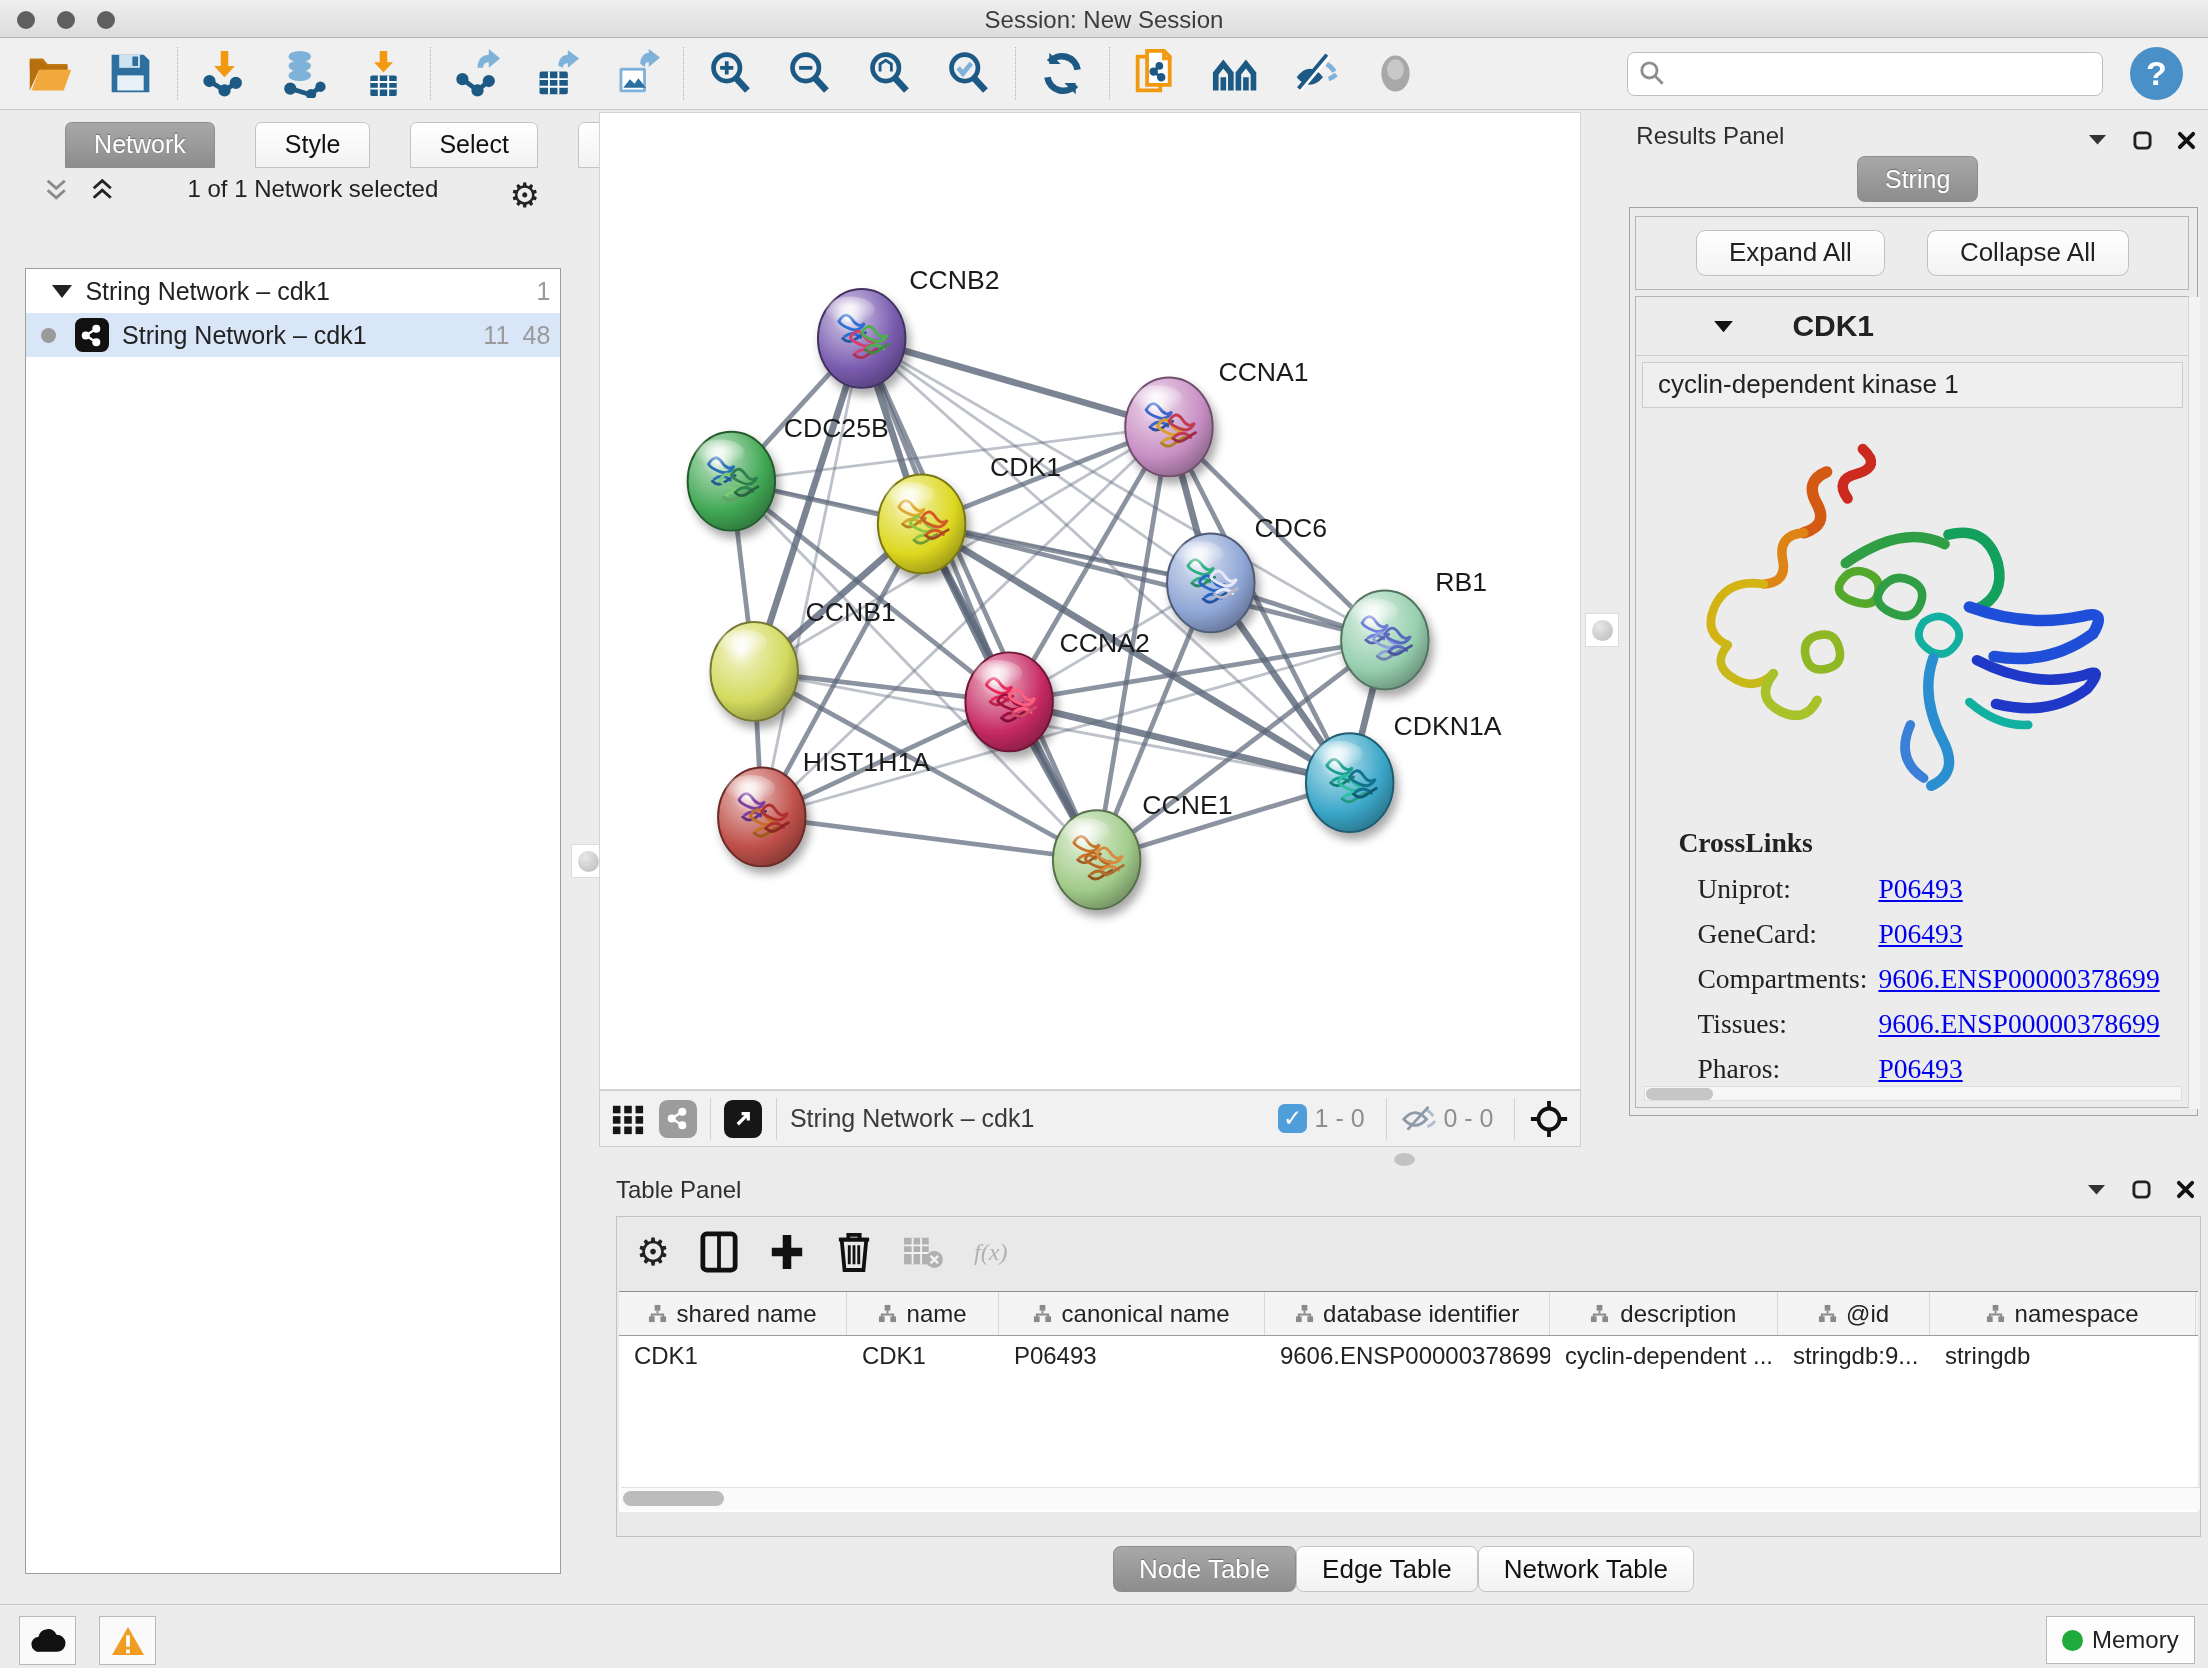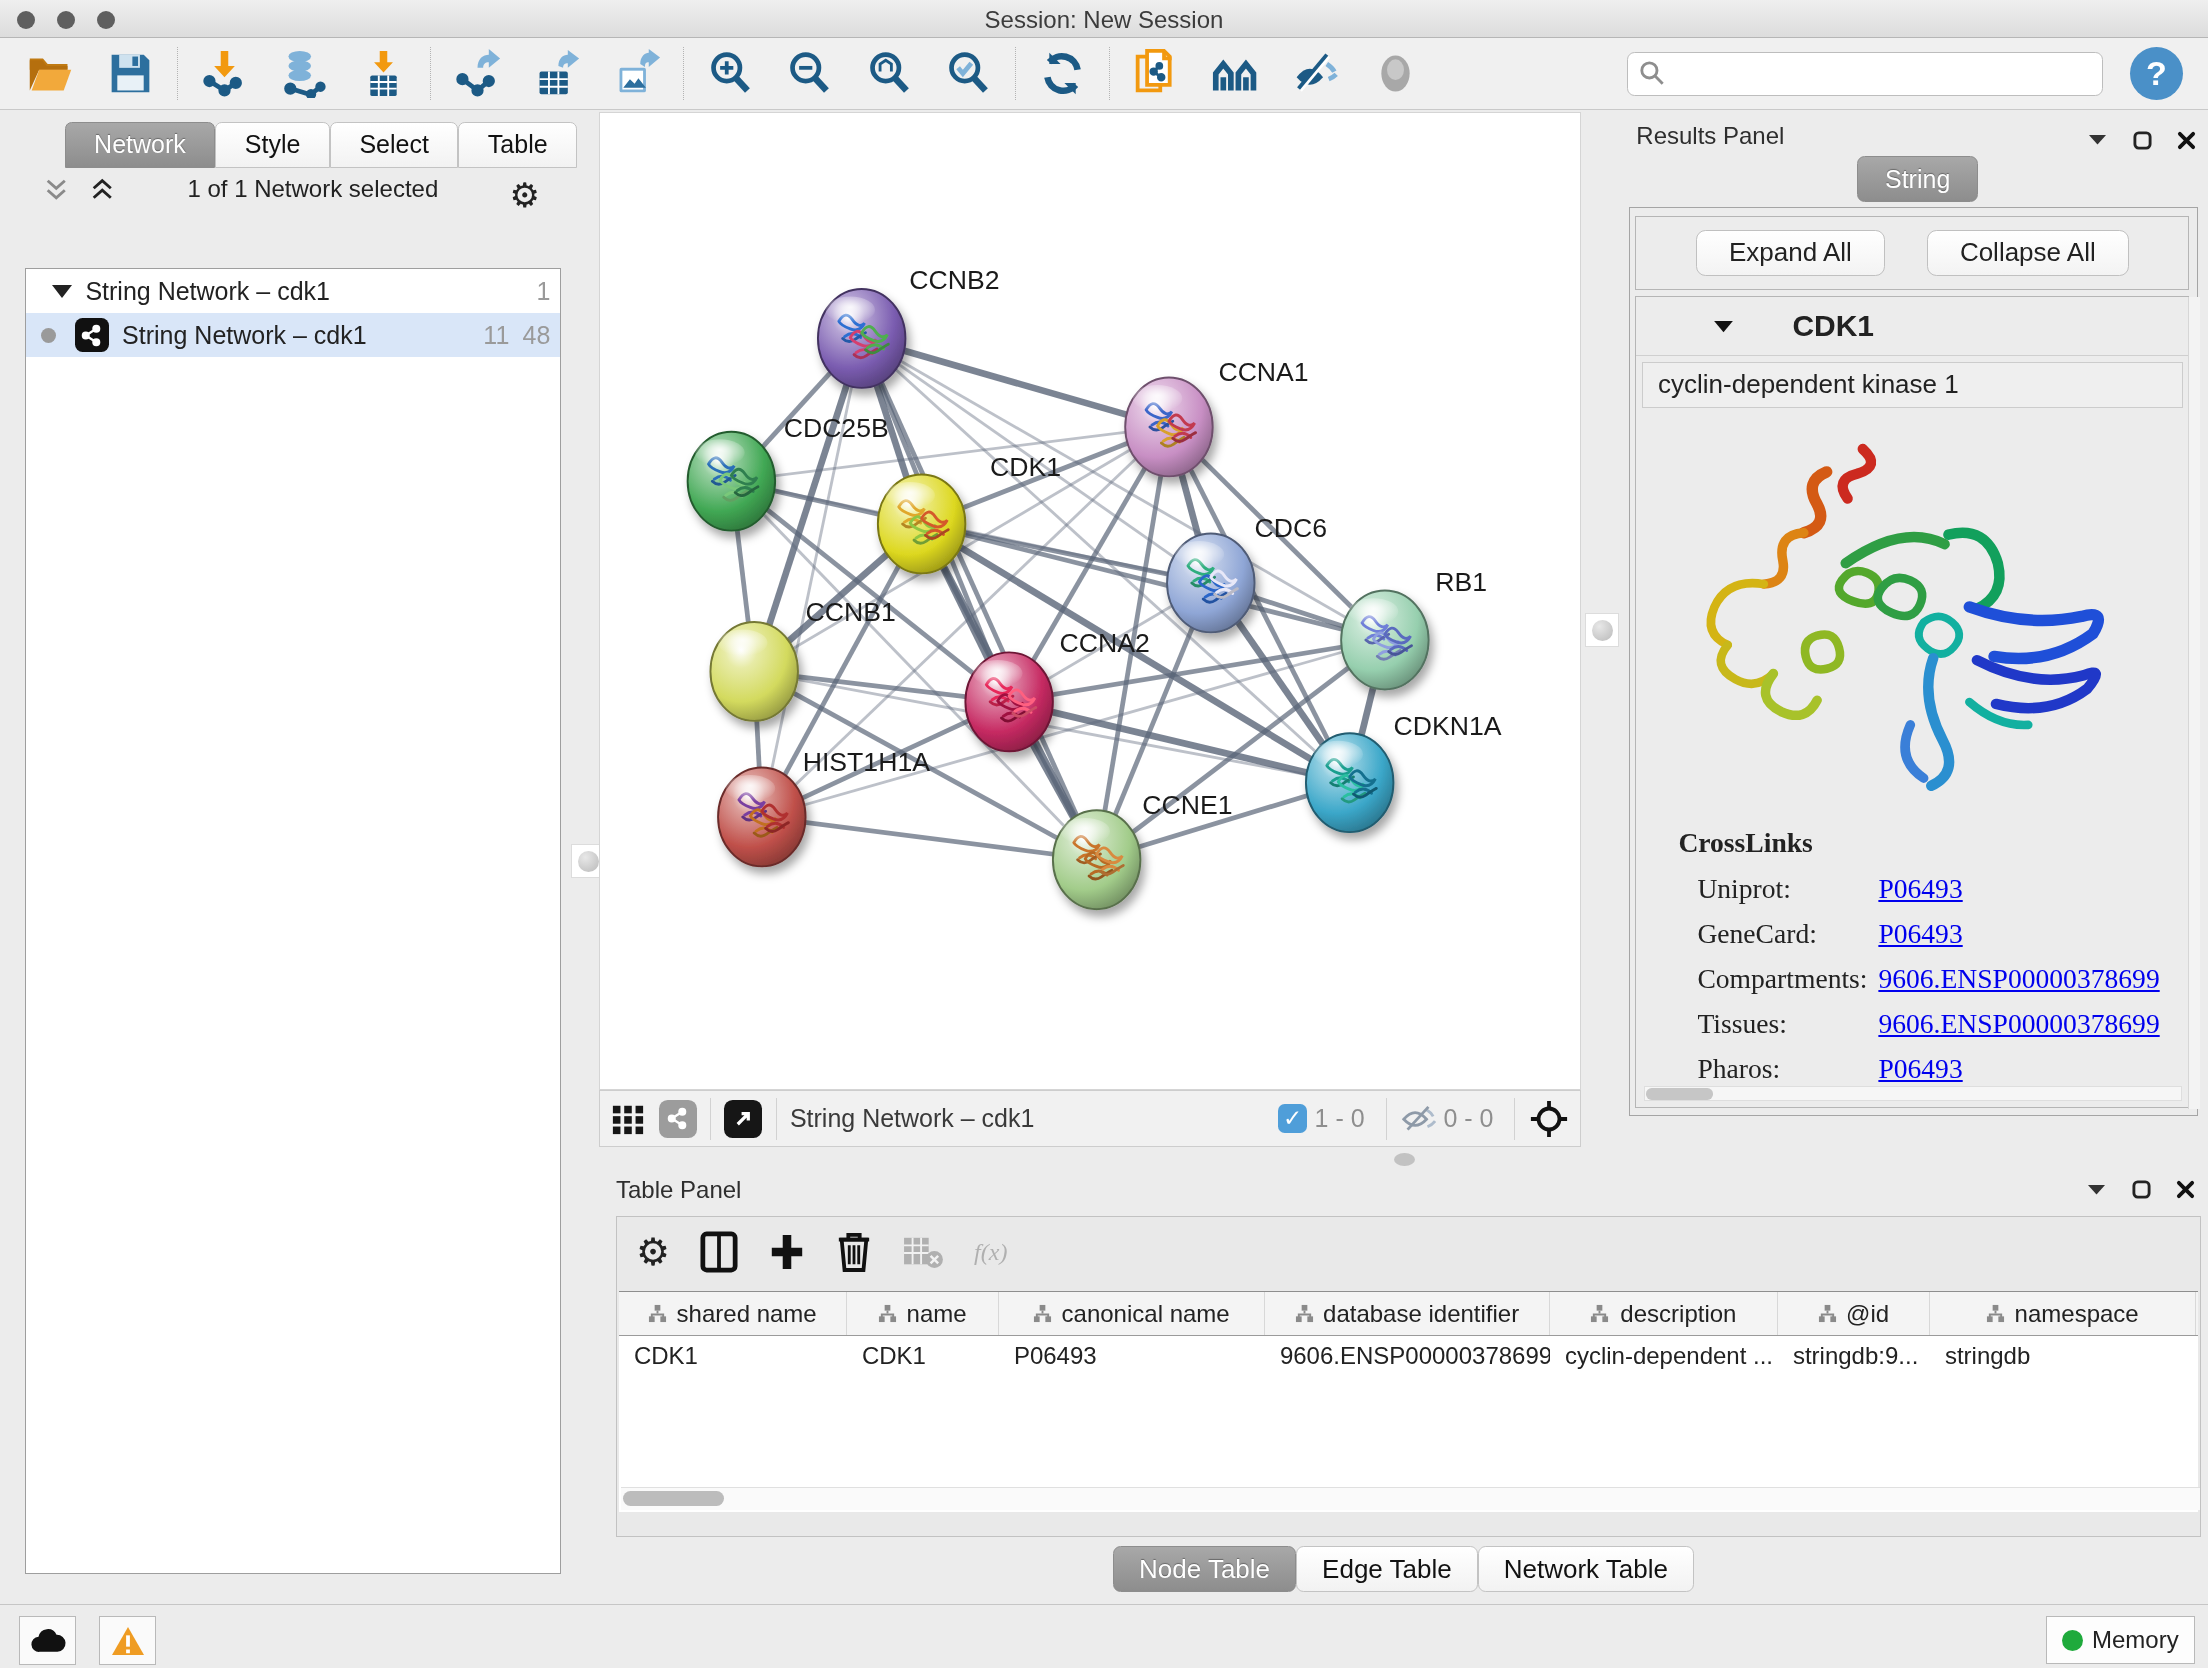--- a/index.html
+++ b/index.html
@@ -29,21 +29,21 @@
   .panel-title { font-size:24px; color:#2e2e2e; }
   .win-ctrls { display:flex; align-items:center; gap:25px; }
   .pill { border:1px solid #c3c3c3; background:linear-gradient(#ffffff,#f2f2f2); color:#111;
     font-size:25px; display:flex; align-items:center; justify-content:center; }
   .pill.sel { background:linear-gradient(#a8a8a8,#8d8d8d); color:#fff; border-color:#8d8d8d;
     text-shadow:0 -1px 1px rgba(0,0,0,.35); }
 
   
   .control-panel { position:absolute; left:7.6px; top:112px; width:559px; height:1489px; }
   .cp-header { display:flex; align-items:center; padding:9.5px 13.3px 3.8px 13.3px; }
-  .cp-tabs { display:flex; margin:9.5px 0 0 57px; }
+  .cp-tabs { display:flex; margin:9.5px 0 0 57px;gap:40px; }
   .cp-tabs .pill { height:46px; padding:0 28.5px; border-radius:6.7px 6.7px 0 0; }
   .cp-status { display:flex; align-items:flex-start; margin:7.6px 9.5px 0 9.5px; height:46px; }
   .cp-status .stat-text { flex:1; text-align:center; font-size:24px; }
   .net-list { position:absolute; left:17px; right:5.7px; top:156px; bottom:27px; background:#fff;
     border:1.9px solid #9e9e9e; }
   .tree-row { display:flex; align-items:center; height:44px; font-size:25px; padding:0 9.5px; }
   .tree-row.selected { background:#d9e6f8; }
   .tri { width:0; height:0; border-left:10.5px solid transparent; border-right:10.5px solid transparent;
     border-top:13.3px solid #222; margin:0 13.3px 0 17px; }
   .count { color:#9a9a9a; margin-left:13.3px; }

